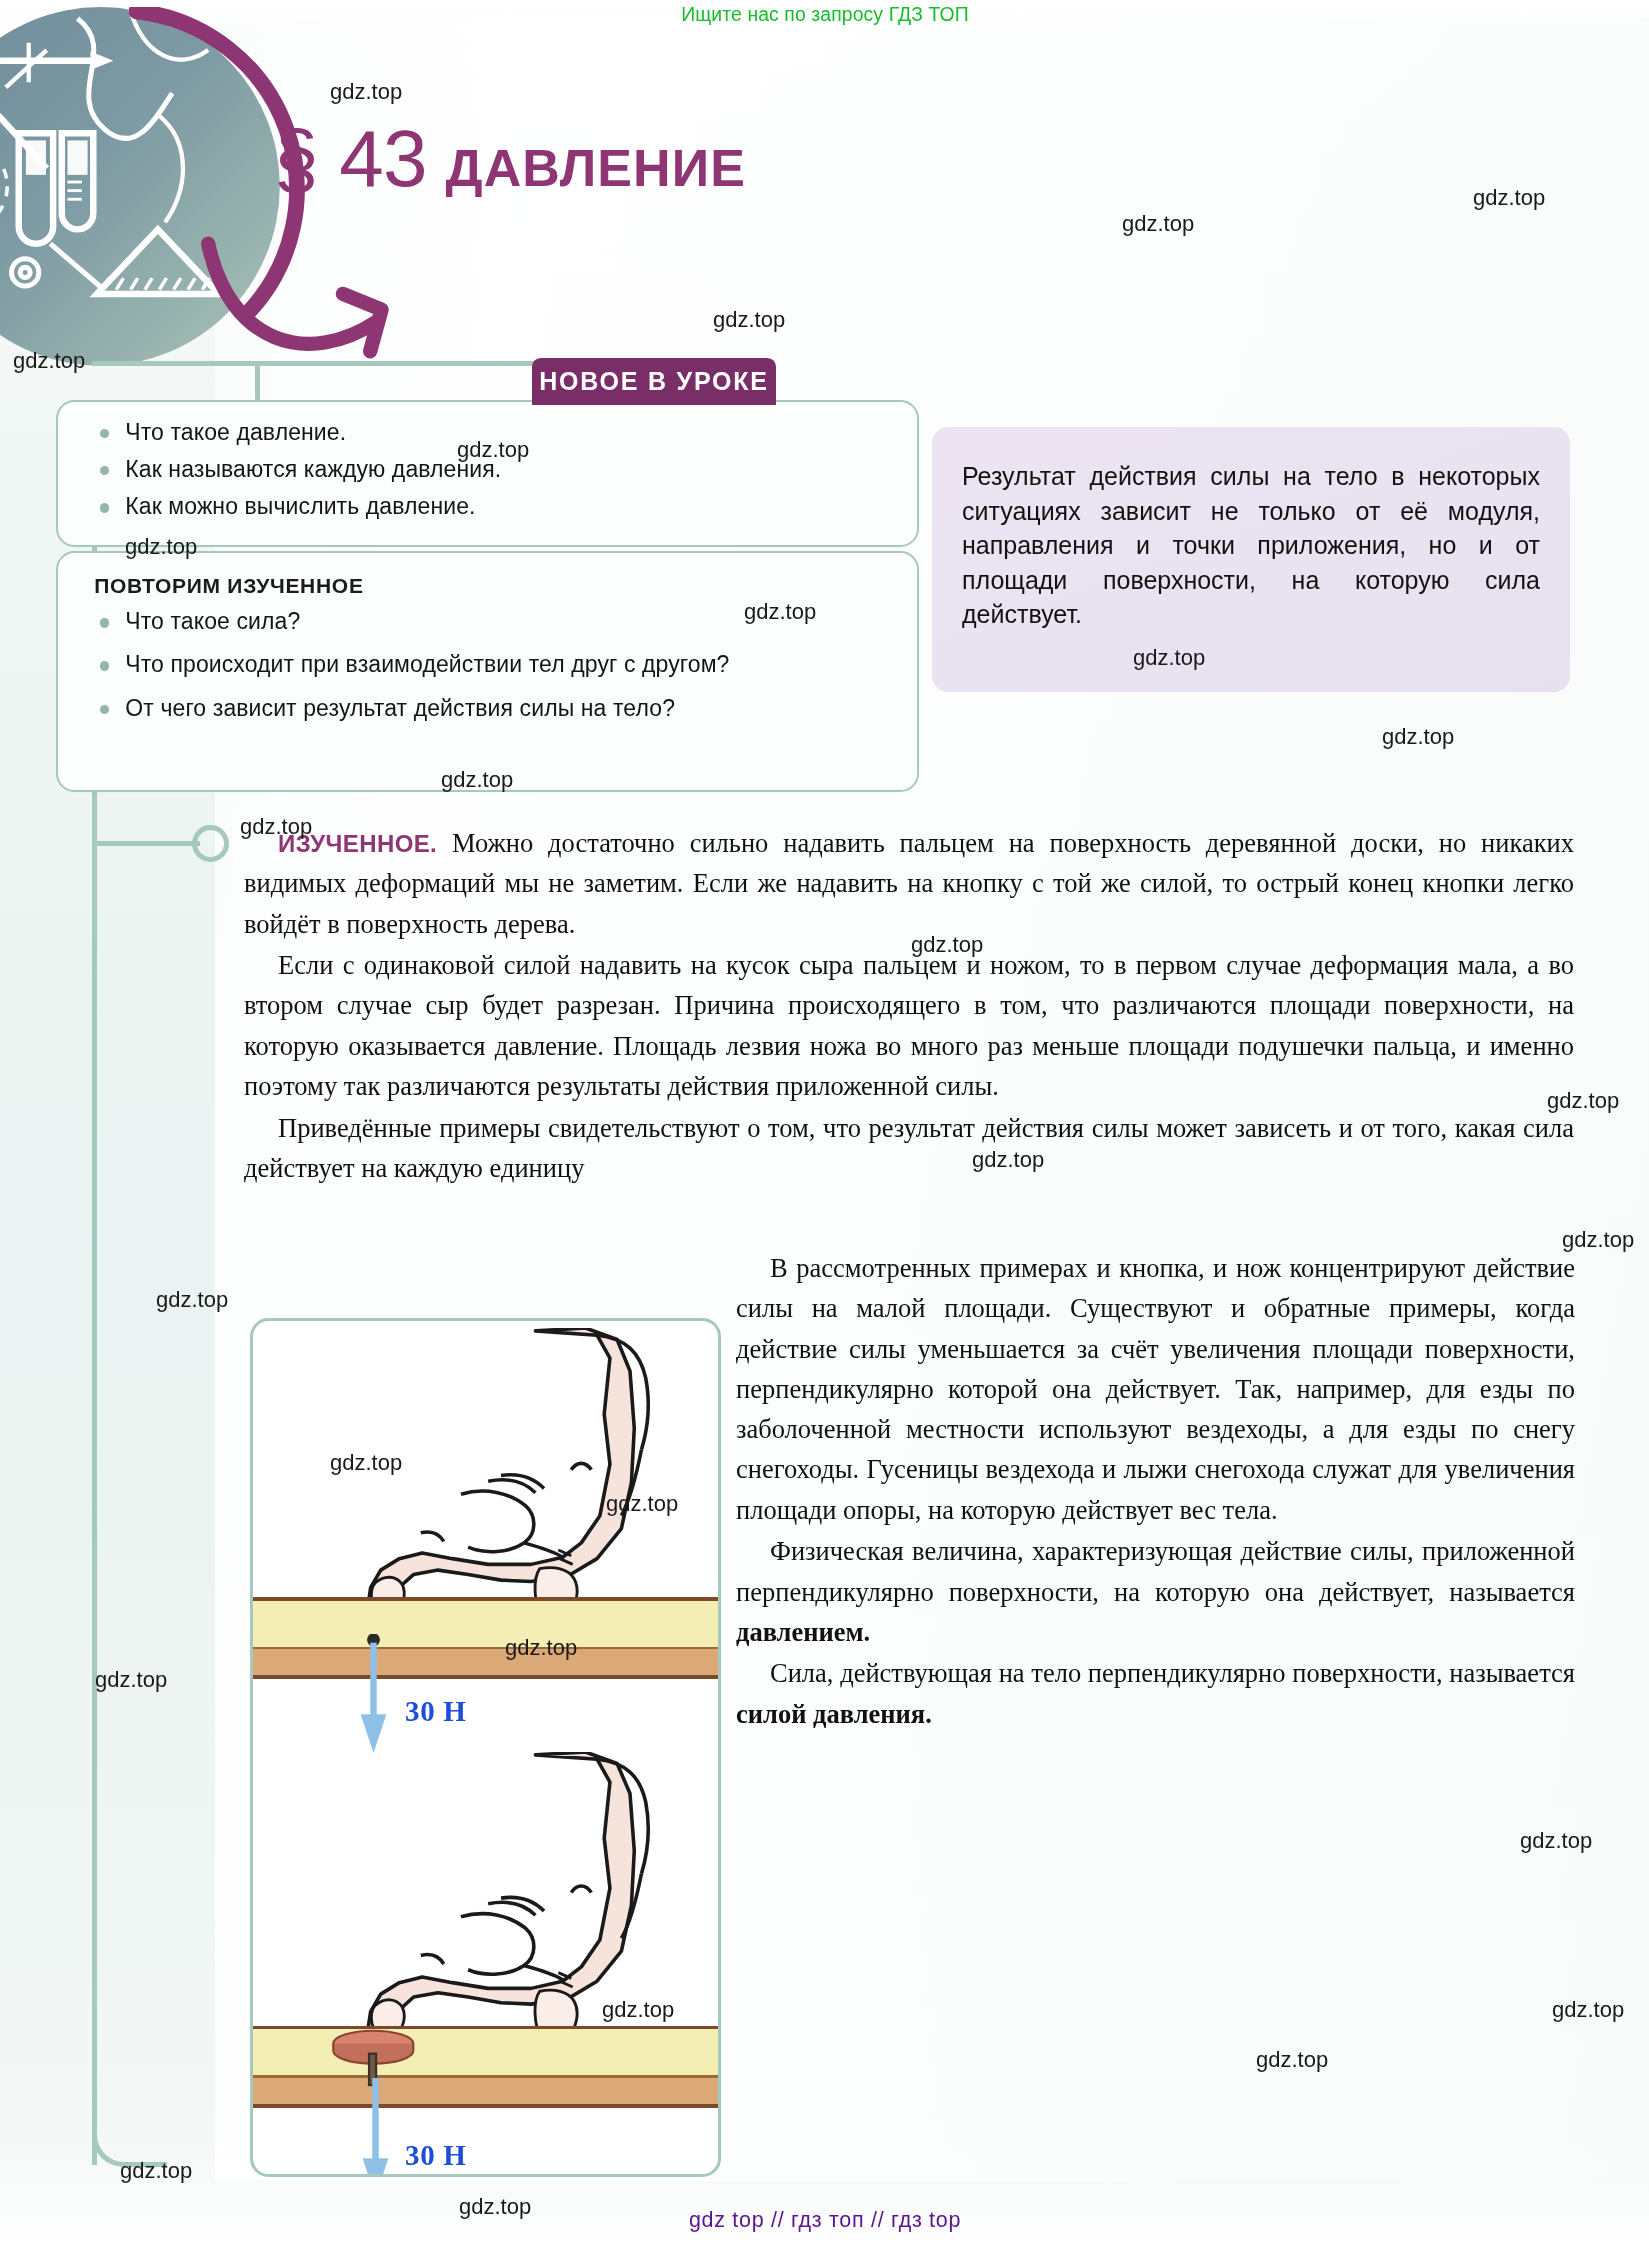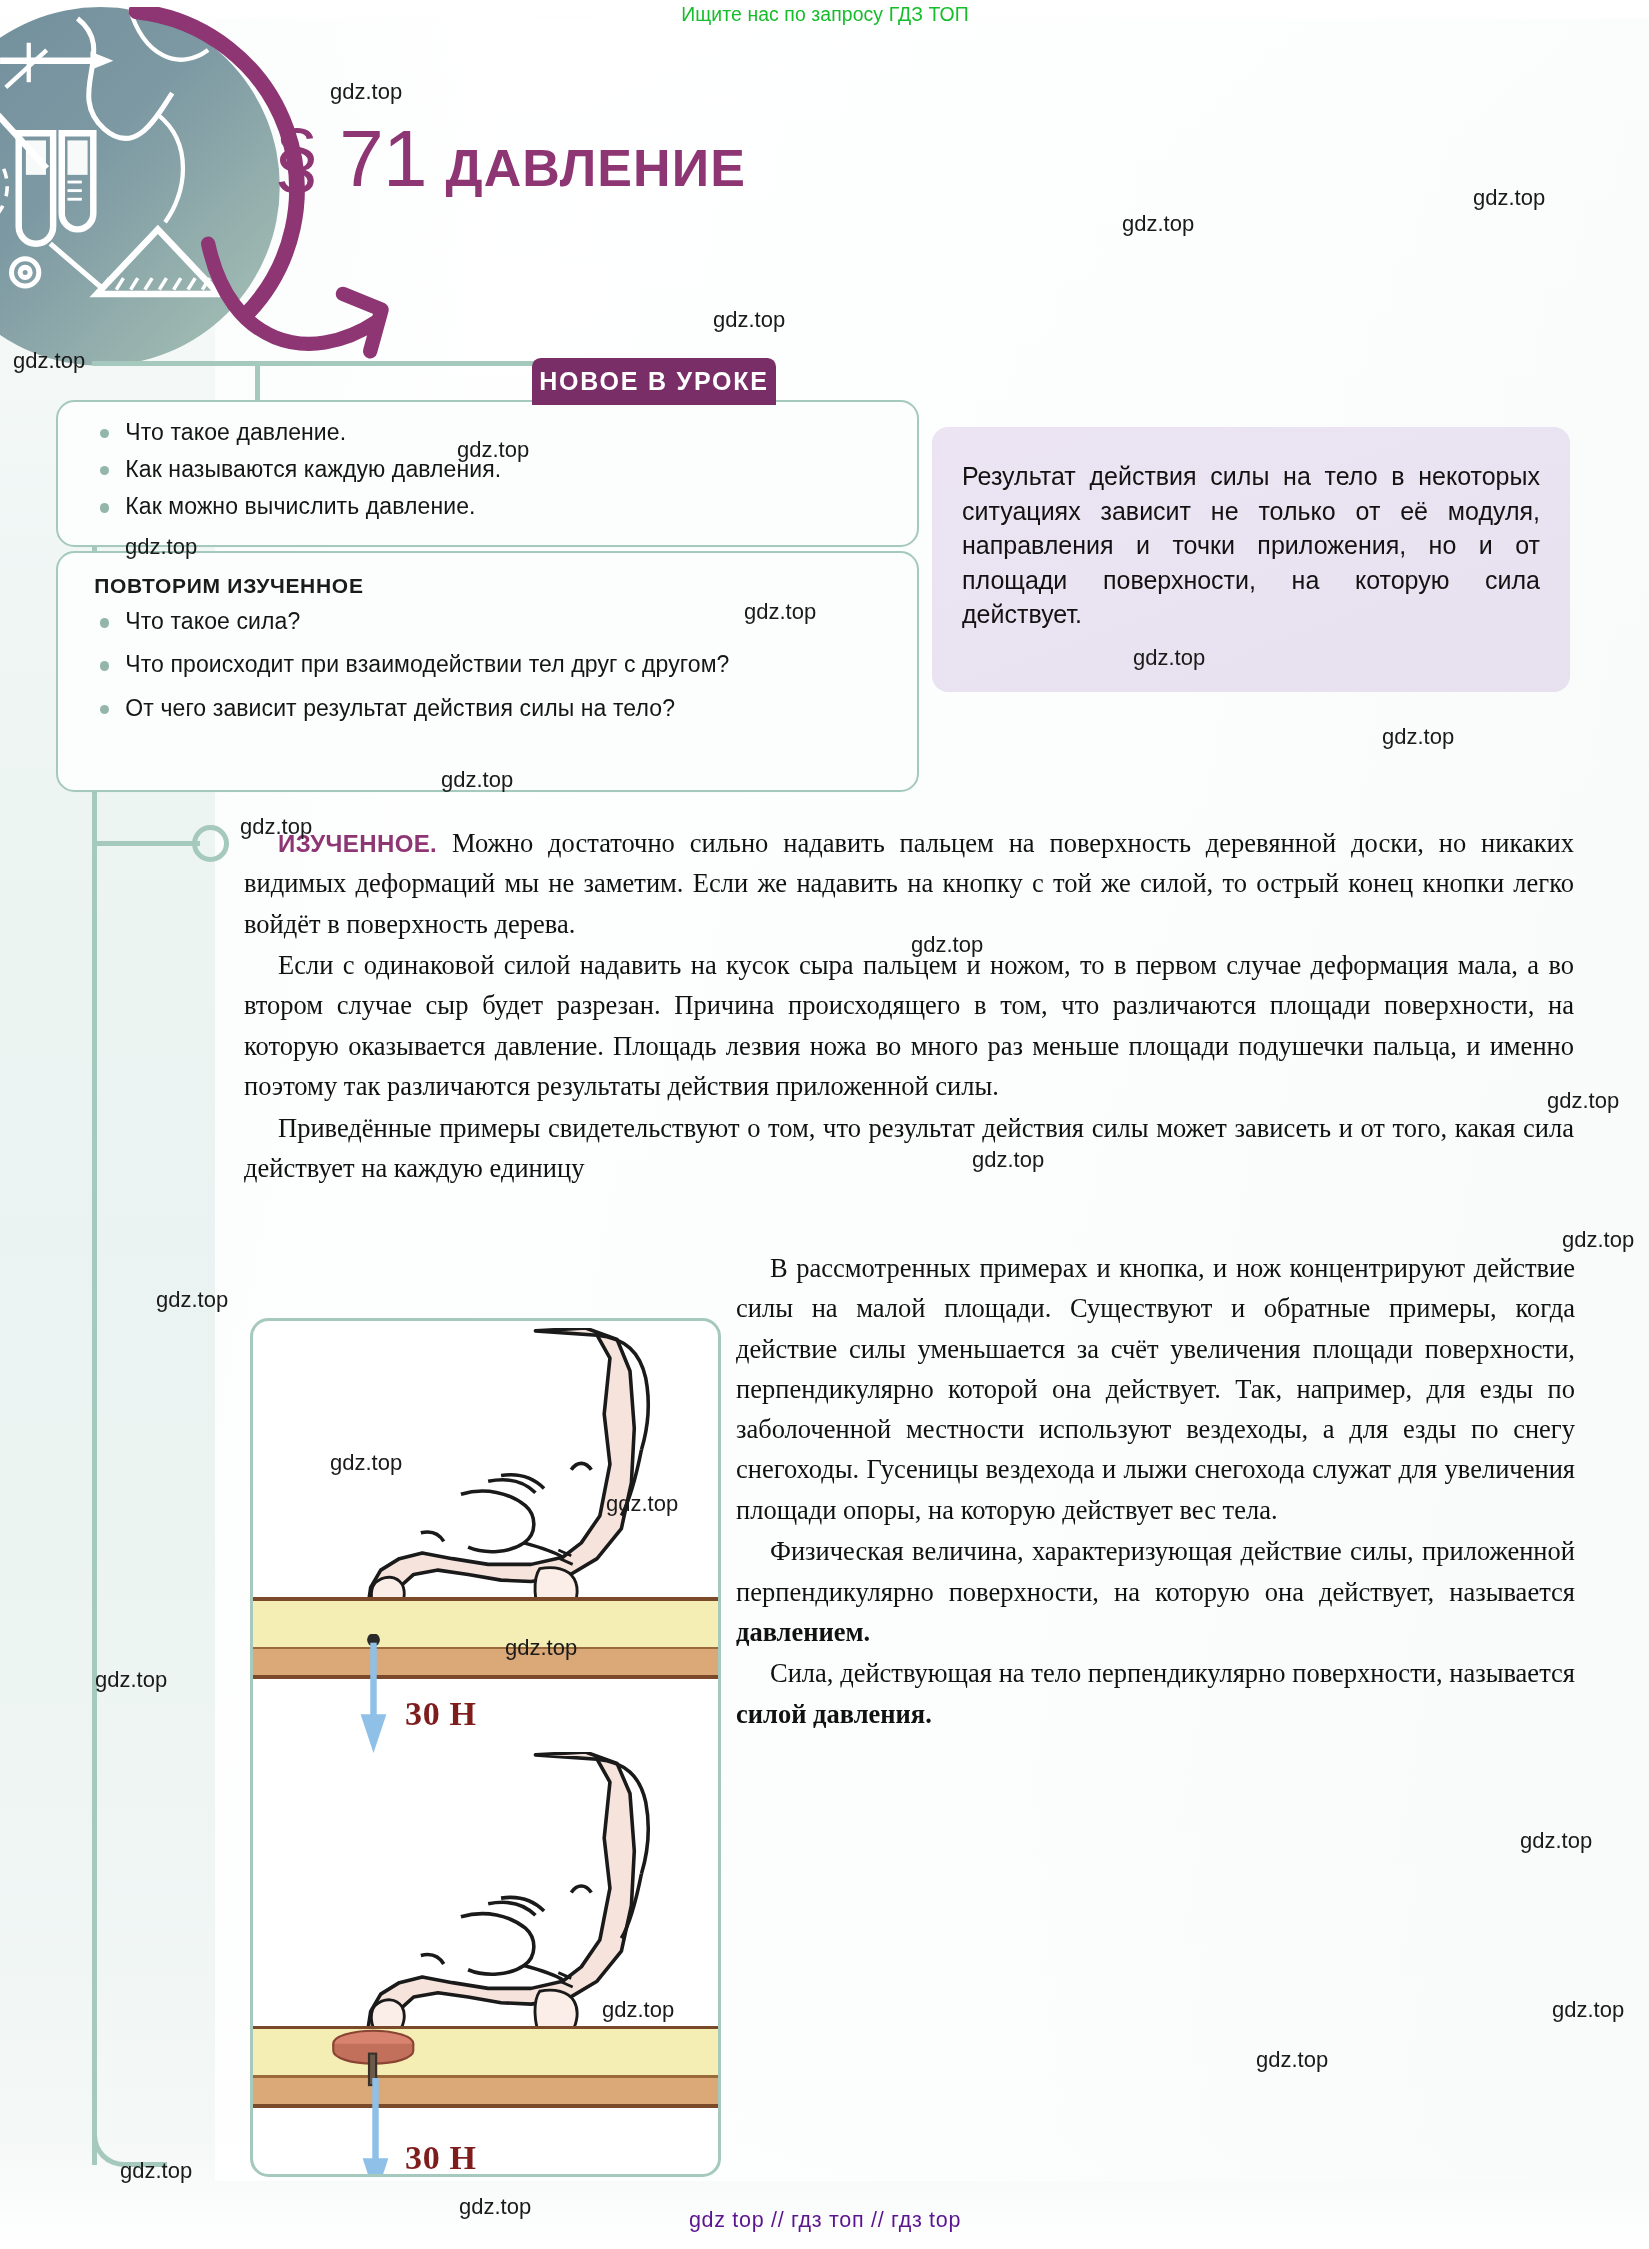--- a/index.html
+++ b/index.html
@@ -125,21 +125,21 @@
   }
   .panel{position:relative;width:100%;height:50%;}
   .board{position:absolute;left:0;width:100%;}
   .board .top-line{height:3.6px;background:#7a4a2a;}
   .board .face{height:46px;background:#f5eeb4;}
   .board .edge-line{height:2.9px;background:#9a6a3a;}
   .board .edge{height:26px;background:#dba977;}
   .board .bot-line{height:3.6px;background:#7a4a2a;}
   .force-label{
     position:absolute;font-family:"Liberation Serif",serif;font-weight:700;
-    font-size:34px;color:#7f1d1d;letter-spacing:0.7px;
+    font-size:29px;color:#1d4ed8;letter-spacing:0.7px;
   }
   .hand-svg{position:absolute;}
   
   .wm{
     position:absolute;font-family:"Liberation Sans",sans-serif;
     color:#1a1a1a;font-size:22px;z-index:35;white-space:nowrap;
     pointer-events:none;
   }
 </style>
 </head>
@@ -198,21 +198,21 @@
 
     <path d="M245 400 L330 310 L415 400 Z" stroke-width="9"></path>
     <path d="M252 394 L262 378 M272 394 L282 378 M292 394 L302 378 M312 394 L322 378 M332 394 L342 378 M352 394 L362 378 M372 394 L382 378 M392 394 L402 378" stroke-width="5"></path>
     <path d="M180 330 L250 390" stroke-width="7"></path>
   </g>
 
   <path d="M300 6 A250 250 0 0 1 452 430" fill="none" stroke="#8e3574" stroke-width="22" stroke-linecap="round"></path>
 </svg>
 
 <div class="sect-title">
-  <span class="sect-num">§ 71</span>
+  <span class="sect-num">§ 43</span>
   <span class="sect-name">ДАВЛЕНИЕ</span>
 </div>
 
 <svg class="curve-arrow" viewBox="0 0 420 230">
   <path d="M10 40 C40 180 150 212 246 148" fill="none" stroke="#8e3574" stroke-width="20" stroke-linecap="round"></path>
   <path d="M198 110 L252 132 L236 190" fill="none" stroke="#8e3574" stroke-width="20" stroke-linecap="round" stroke-linejoin="round"></path>
 </svg>
 
 <div class="connector" id="conn-h-top"></div>
 <div class="connector" id="conn-stub"></div>

